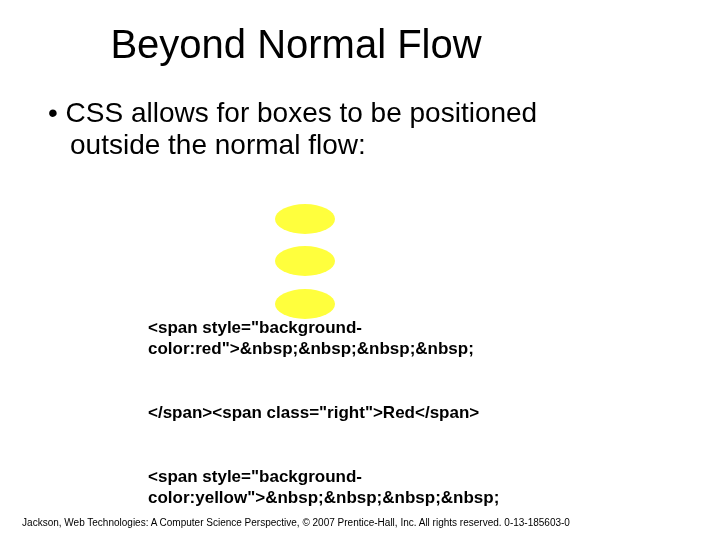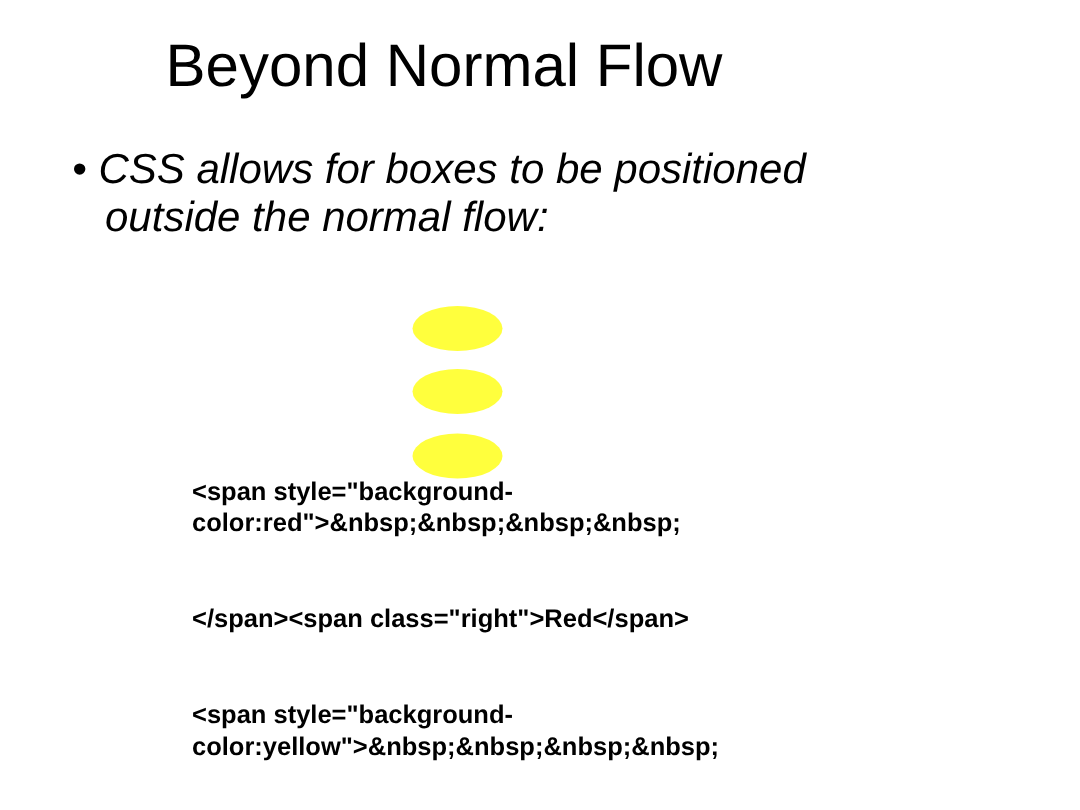--- a/index.html
+++ b/index.html
@@ -26,21 +26,20 @@
   }
   .body {
     padding: 30px 40px 0 40px;
   }
   .bullet1 {
     font-size: 28px;
     line-height: 1.15;
     margin: 0 0 0 0;
     padding-left: 30px;
     text-indent: -22px;
-    font-style: italic;
   }
   .bullet1::before {
     content: "• ";
   }
   .bullet2 {
     font-size: 25px;
     line-height: 1.15;
     margin: 4px 0 0 0;
     padding-left: 58px;
     text-indent: -18px;
@@ -52,20 +51,21 @@
     margin: 28px 0 0 88px;
     font-size: 17px;
     font-weight: bold;
     line-height: 1.25;
     white-space: pre-wrap;
     position: relative;
   }
   .code-line {
     position: relative;
     z-index: 2;
+    margin-left: 20px;
   }
   .hl-oval {
     position: absolute;
     width: 60px;
     height: 30px;
     background: #ffff33;
     border-radius: 50%;
     z-index: 1;
     opacity: 0.95;
   }
@@ -97,14 +97,15 @@
       <div class="code-line">&lt;span style="background-color:red"&gt;&amp;nbsp;&amp;nbsp;&amp;nbsp;&amp;nbsp;</div>
       <div class="code-line">&lt;/span&gt;&lt;span class="right"&gt;Red&lt;/span&gt;</div>
       <div class="code-line">&lt;span style="background-color:yellow"&gt;&amp;nbsp;&amp;nbsp;&amp;nbsp;&amp;nbsp;</div>
       
       
       
     </div>
 
   </div>
 
+  <div class="footer">Jackson, Web Technologies: A Computer Science Perspective, © 2007 Prentice-Hall, Inc. All rights reserved. 0-13-185603-0</div>
 
 </div>
 
 </body></html>

